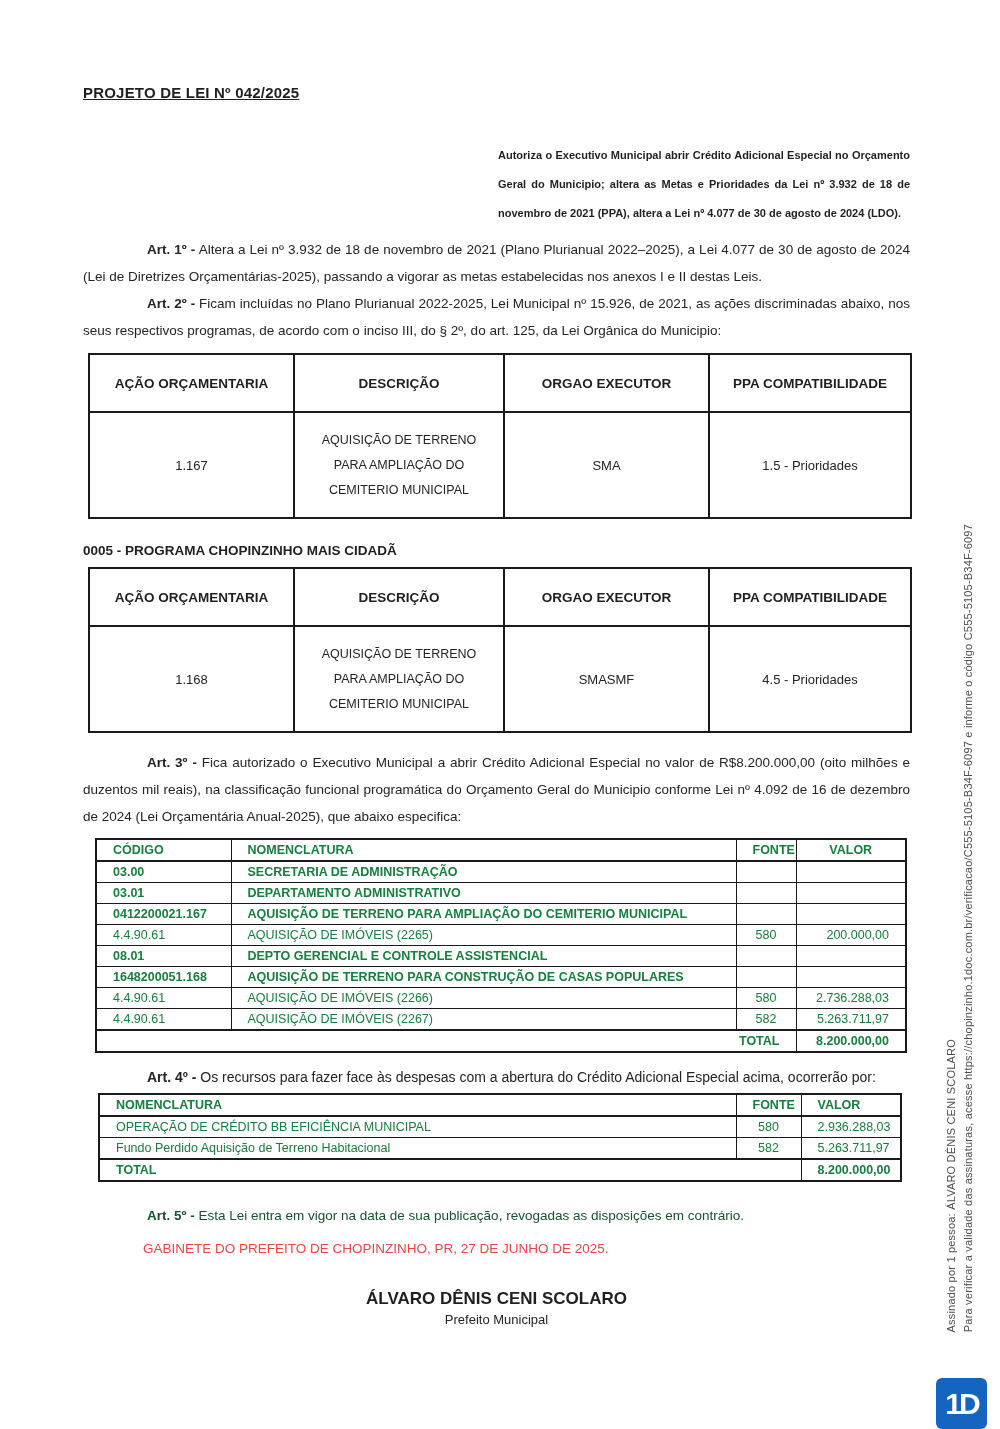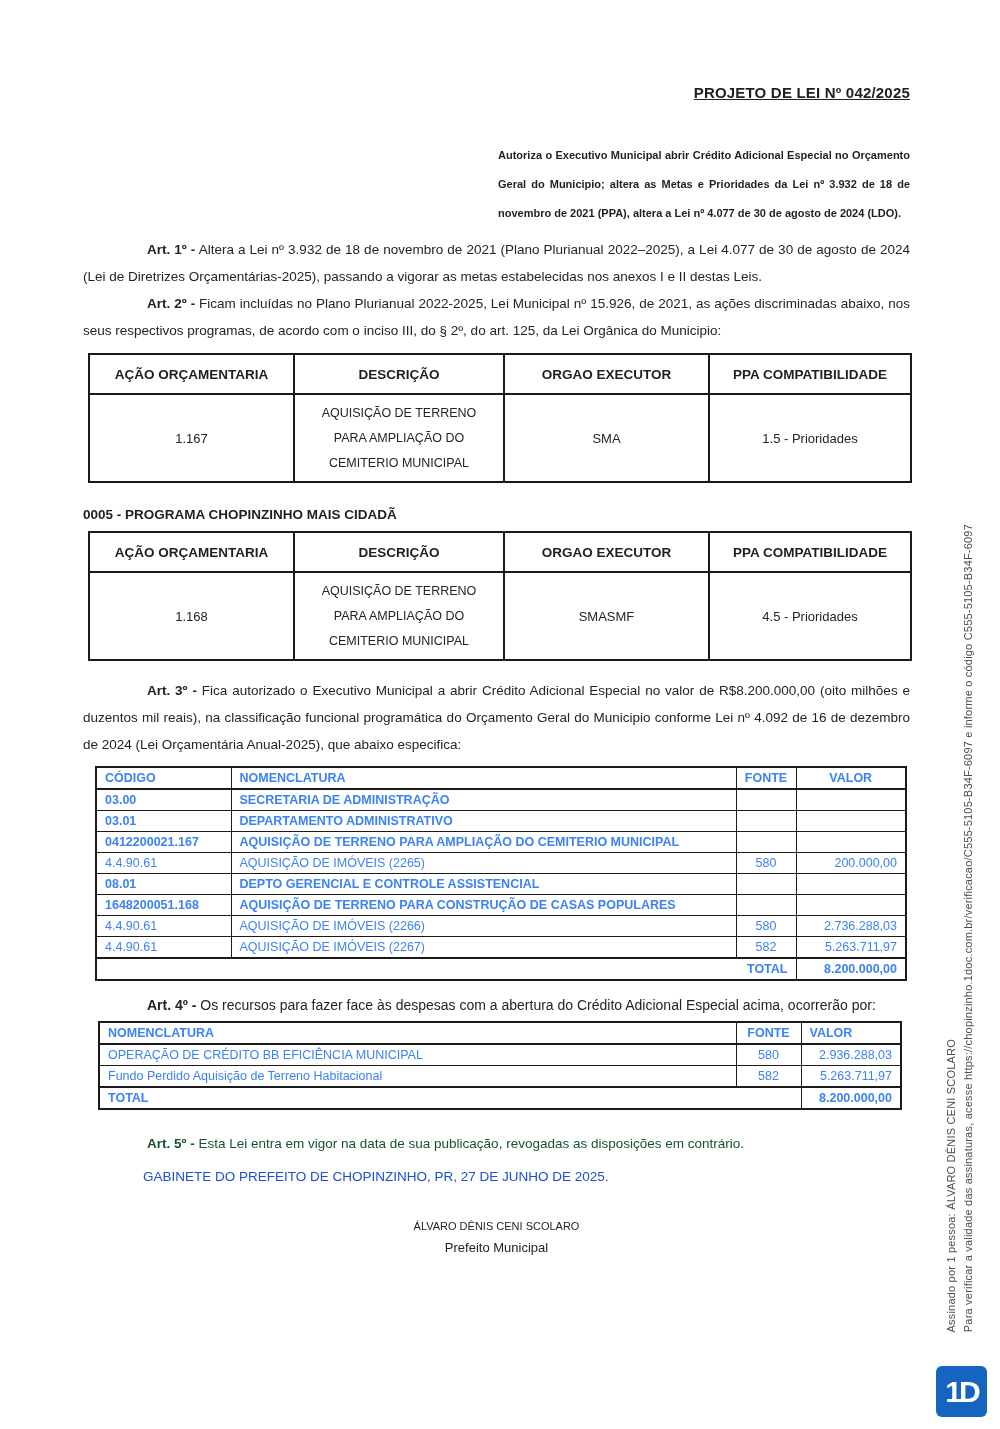--- a/index.html
+++ b/index.html
@@ -6,21 +6,21 @@
   body{
     width:1000px;height:1429px;position:relative;overflow:hidden;
     background:#ffffff;color:#222;
     font-family:"Liberation Sans",sans-serif;
     -webkit-font-smoothing:antialiased;
   }
   .page{position:absolute;left:83px;top:0;width:827px;}
   .b{font-weight:bold;}
 
   .doc-title{
-    margin:84px 0 0;text-align:right;
+    margin:84px 0 0;text-align:left;
     font-size:15px;font-weight:bold;text-decoration:underline;
     letter-spacing:.2px;color:#1f1f1f;
   }
   .epigraph{
     margin:40px 0 0 415px;width:412px;
     font-size:11px;font-weight:bold;line-height:29px;
     text-align:justify;color:#1f1f1f;
   }
   p.body-par{
     margin:8px 0 0;font-size:13.5px;line-height:27px;
@@ -29,58 +29,58 @@
   p.no-space{margin-top:0;}
   .prog-heading{
     margin:6px 0 0;font-size:13.5px;font-weight:bold;color:#1f1f1f;
   }
   .prog-heading.second{margin-top:24px;}
 
   table{border-collapse:collapse;table-layout:fixed;}
   .ppa{margin:9px 0 0 5px;width:822px;}
   .ppa td{
     border:2px solid #1a1a1a;text-align:center;vertical-align:middle;
-    font-size:13px;padding:5px 6px;color:#242424;word-wrap:break-word;
+    font-size:13px;padding:14px 6px;color:#242424;word-wrap:break-word;
   }
   .ppa tr.hdr td{height:28px;font-size:13.5px;color:#1f1f1f;}
   .ppa tr.tall td{height:76px;}
   .ppa td.desc{font-size:12.5px;line-height:25px;padding:0 26px;}
 
   .grid{margin:8px 0 0 12px;width:810px;border:2px solid #1a1a1a;}
   .grid td{
     border:1px solid #1a1a1a;font-size:12.5px;height:20px;
-    padding:0 8px;vertical-align:middle;color:#3b82f6;
+    padding:0 16px;vertical-align:middle;color:#15803d;
     white-space:nowrap;overflow:hidden;text-align:left;
   }
   .grid tr:first-child td{border-bottom:2px solid #1a1a1a;}
   .grid tr:last-child td{border-top:2px solid #1a1a1a;}
 
   p.art4{margin:12px 0 0;font-size:14px;line-height:25px;text-align:justify;text-indent:64px;color:#242424;}
   .subitem{
     margin:3px 0 0 48px;font-size:12.5px;font-weight:bold;
     text-decoration:underline;color:#1f1f1f;
   }
   .resources{margin:3px 0 0 15px;width:802px;}
 
   p.art5{margin:20px 0 0;font-size:13.5px;line-height:27px;text-indent:64px;color:#14532d;}
-  p.gabinete{margin:12px 0 6px;font-size:13.5px;text-indent:60px;color:#1d4ed8;}
+  p.gabinete{margin:12px 0 6px;font-size:13.5px;text-indent:60px;color:#ef4444;}
   .sig{margin:32px 0 0;text-align:center;}
-  .sig-name{font-size:11px;font-weight:normal;color:#1f1f1f;line-height:21px;}
+  .sig-name{font-size:17px;font-weight:bold;color:#1f1f1f;line-height:21px;}
   .sig-role{font-size:13px;color:#242424;line-height:21px;}
 
   .vstrip{
     position:absolute;right:26px;bottom:97px;
     display:flex;flex-direction:row;align-items:flex-end;gap:5px;
   }
   .vtext{
     writing-mode:vertical-rl;transform:rotate(180deg);
     font-size:11px;color:#4d4d4d;white-space:nowrap;letter-spacing:.2px;
   }
   .logo{
-    position:absolute;right:13px;bottom:12px;width:51px;height:51px;
+    position:absolute;right:13px;bottom:0;width:51px;height:51px;
     border-radius:6px;display:flex;align-items:center;justify-content:center;
     color:#fff;font-weight:bold;font-size:30px;letter-spacing:-3px;
     font-family:"Liberation Sans",sans-serif;
   }
 </style>
 </head>
 <body>
 
 <main class="page">
 

